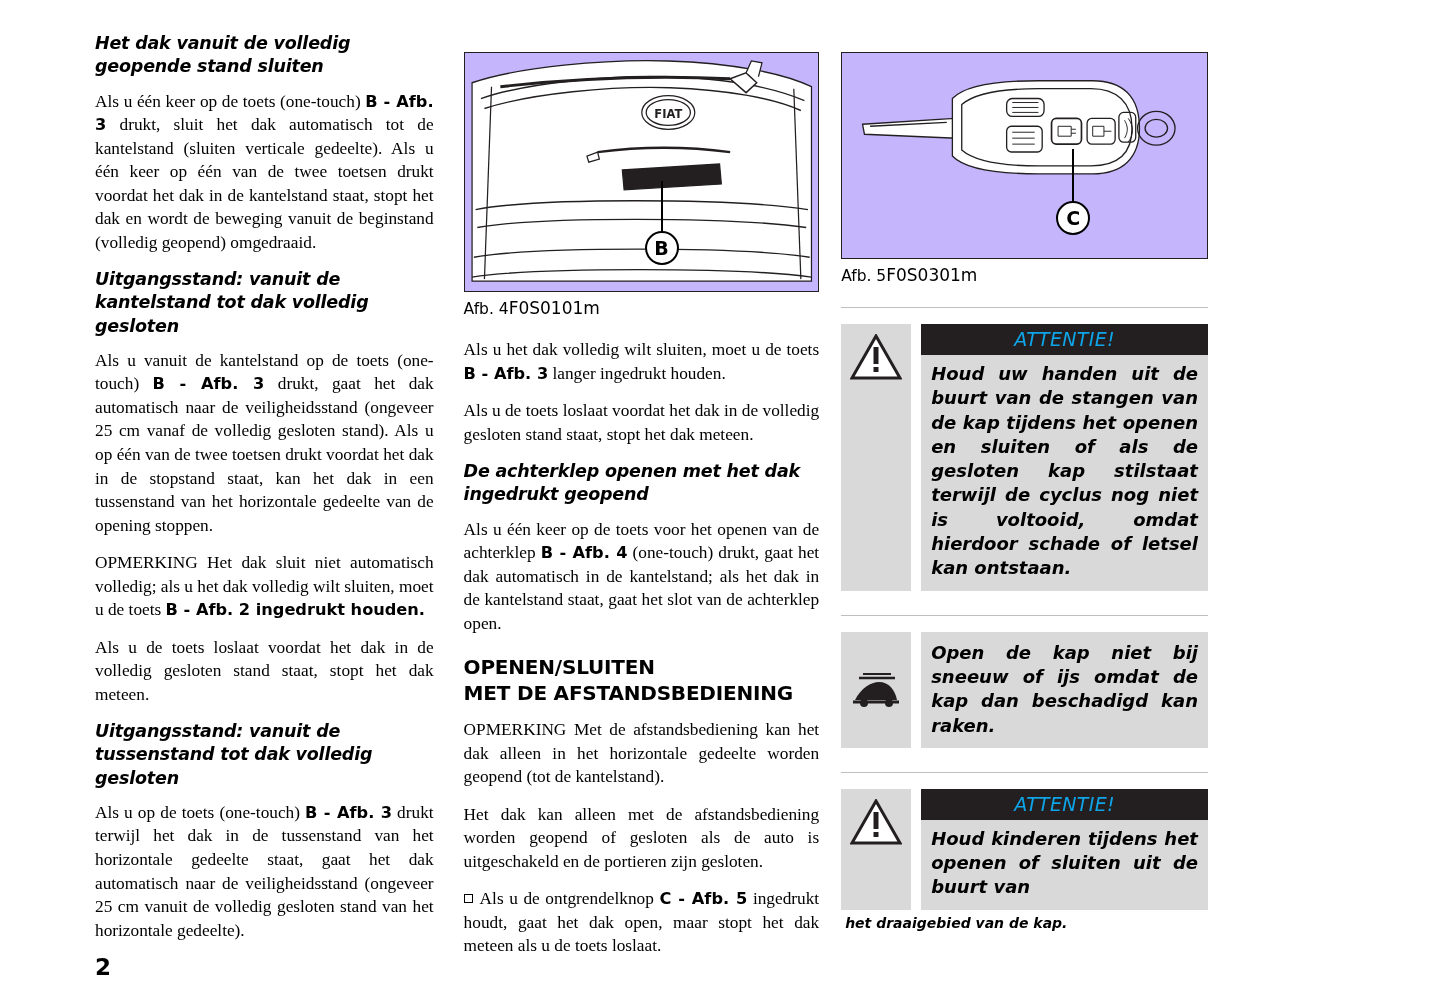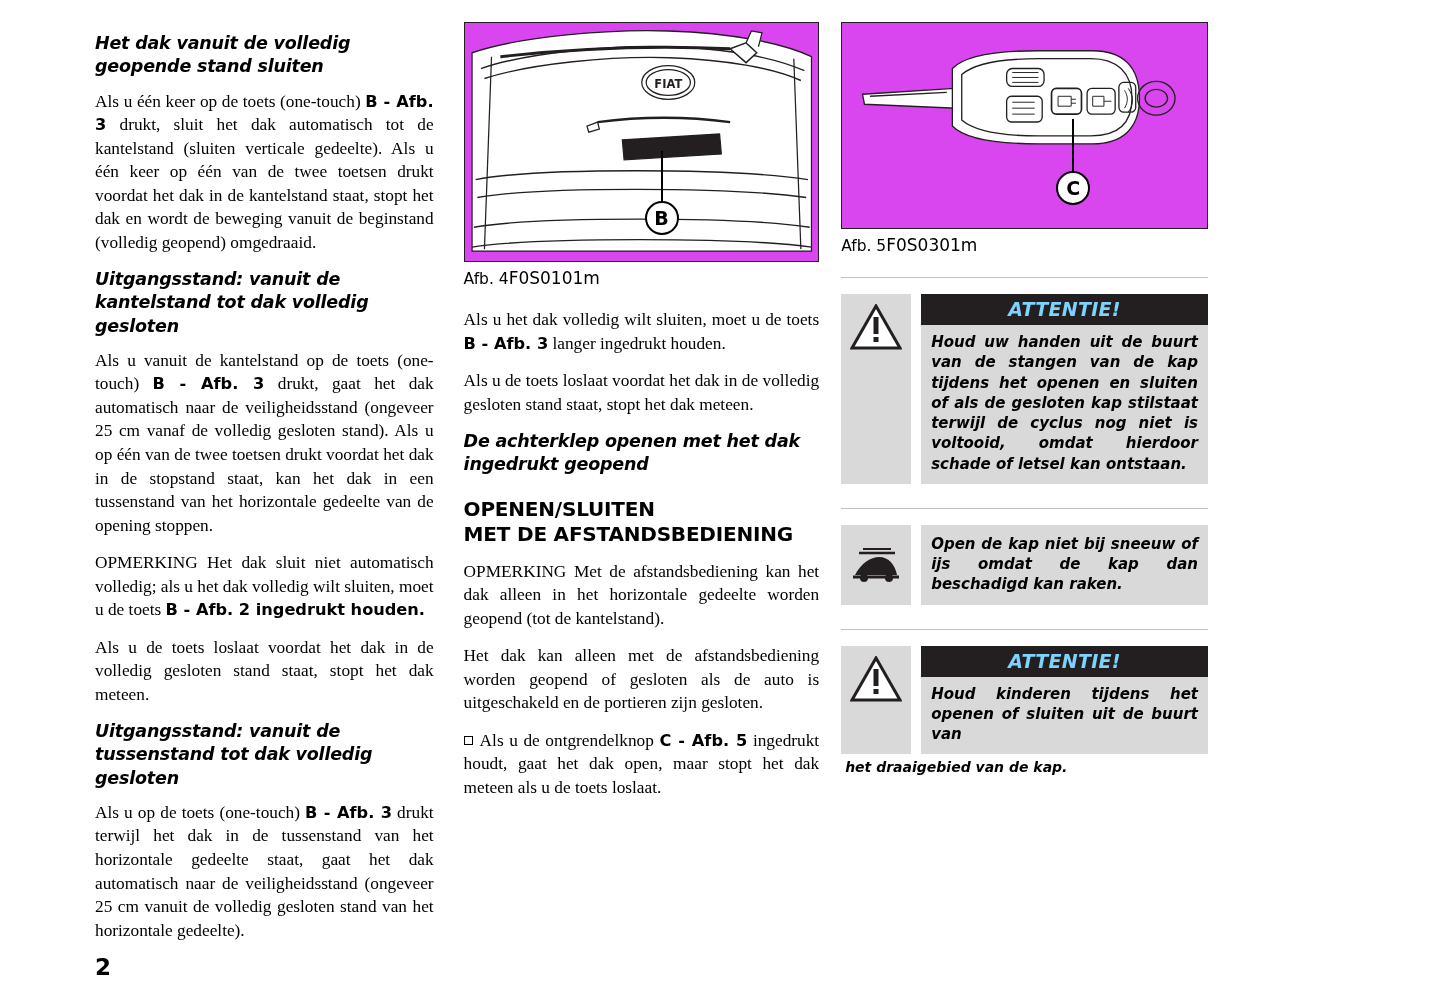--- a/index.html
+++ b/index.html
@@ -60,22 +60,23 @@
     display: inline-block;
     width: 9px; height: 9px;
     border: 1.6px solid #000;
     margin-right: 7px;
     vertical-align: 1px;
   }
 
   
   .fig-box {
     border: 1px solid #231f20;
-    background: #d946ef;
+    background: #c4b5fd;
     position: relative;
+    margin-top: 30px;
   }
   .fig-cap {
     display: flex;
     align-items: flex-end;
     margin-top: 6px;
     font-family: "DejaVu Sans", sans-serif;
     font-size: 15.5px;
   }
   .fig-cap .code { font-size: 17px; }
 
@@ -115,34 +116,34 @@
     justify-content: center;
     padding-top: 10px;
   }
   .warn .panel {
     flex: 1;
     background: #d9d9d9;
     padding: 0 0 10px 0;
   }
   .warn .titlebar {
     background: #231f20;
-    color: #7dd3fc;
-    font-family: "DejaVu Sans", sans-serif;
-    font-weight: bold;
+    color: #0ea5e9;
+    font-family: "DejaVu Sans", sans-serif;
+    font-weight: normal;
     font-style: italic;
     font-size: 19px;
     text-align: center;
     padding: 4px 0 5px 0;
     letter-spacing: 0.3px;
   }
   .warn .wtext {
     font-family: "DejaVu Sans", sans-serif;
     font-style: italic;
     font-weight: bold;
-    font-size: 15px;
+    font-size: 18px;
     line-height: 1.35;
     padding: 7px 10px 0 10px;
     text-align: justify;
   }
   .warn.nobar .wtext { padding-top: 9px; }
   .hr {
     border: 0;
     border-top: 1px solid #bfbfbf;
     margin: 24px 0 0 0;
   }
@@ -226,20 +227,21 @@
       </div>
       <div class="fig-cap">
         <span>Afb. 4</span>
         <span class="code">F0S0101m</span>
       </div>
 
       <p class="body" style="margin-top:20px;">Als u het dak volledig wilt sluiten, moet u de toets <b>B - Afb. 3</b> langer ingedrukt houden.</p>
       <p class="body">Als u de toets loslaat voordat het dak in de volledig gesloten stand staat, stopt het dak meteen.</p>
 
       <h3 class="head">De achterklep openen met het dak ingedrukt geopend</h3>
+      <p class="body">Als u één keer op de toets voor het openen van de achterklep <b>B - Afb. 4</b> (one-touch) drukt, gaat het dak automatisch in de kantelstand; als het dak in de kantelstand staat, gaat het slot van de achterklep open.</p>
 
       <h2 class="bighead">OPENEN/SLUITEN<br>MET DE AFSTANDSBEDIENING</h2>
       <p class="body">OPMERKING Met de afstandsbediening kan het dak alleen in het horizontale gedeelte worden geopend (tot de kantelstand).</p>
       <p class="body">Het dak kan alleen met de afstandsbediening worden geopend of gesloten als de auto is uitgeschakeld en de portieren zijn gesloten.</p>
       <p class="body"><span class="sq"></span>Als u de ontgrendelknop <b>C - Afb. 5</b> ingedrukt houdt, gaat het dak open, maar stopt het dak meteen als u de toets loslaat.</p>
     </div>
 
     <div class="col c3">
 
       <div class="fig-box fig5">

